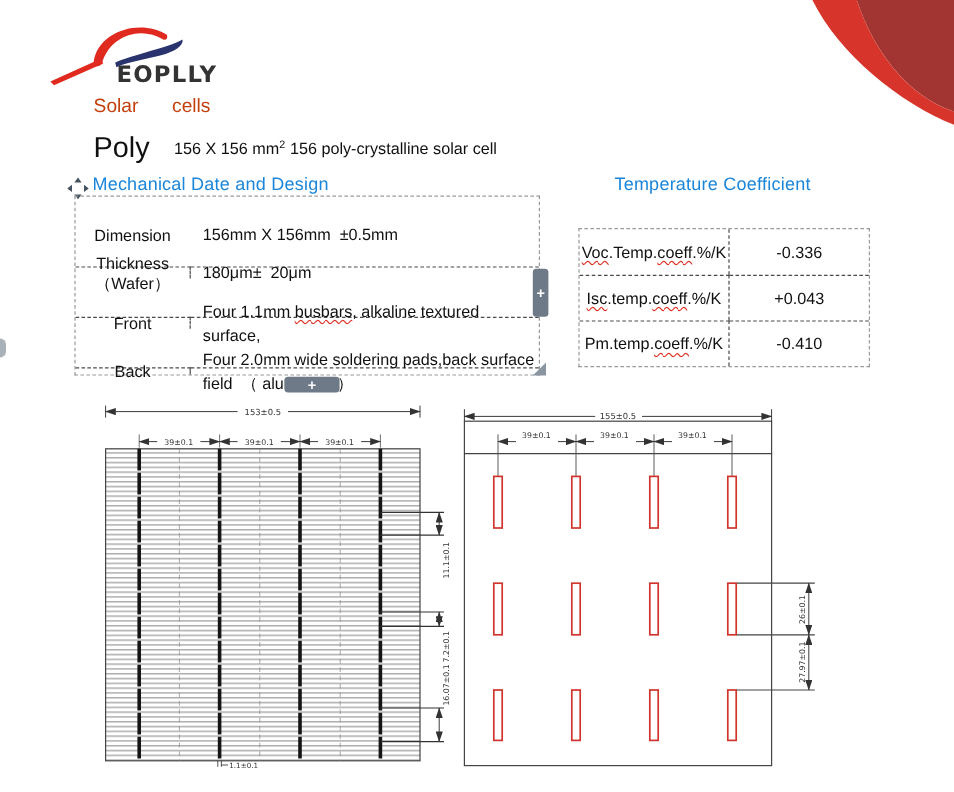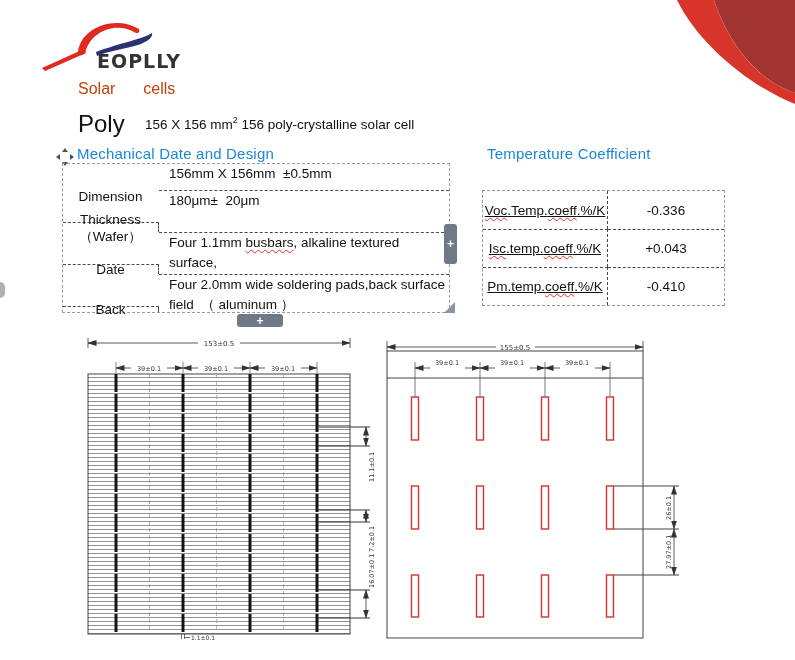--- a/index.html
+++ b/index.html
@@ -15,28 +15,28 @@
   .desc sup{font-size:9px;}
   
   .sq{text-decoration-line:underline;text-decoration-style:wavy;
       text-decoration-color:#e03225;text-decoration-thickness:1px;text-underline-offset:2px;}
   
   .mech{left:62px;top:163px;width:386px;display:grid;
         grid-template-columns:96px 1fr;grid-template-rows:26px 42px 42px 38px;
         border:1px dashed #9a9a9a;font-size:13.5px;}
   .mech .lab{border-right:1px dashed #4a4a4a;display:flex;flex-direction:column;
              align-items:center;justify-content:center;text-align:left;line-height:17px;margin-top:32px;}
-  .mech .val{padding-left:10px;display:flex;flex-direction:column;justify-content:flex-start;
-             line-height:20px;white-space:pre-wrap;}
+  .mech .val{padding-left:10px;display:flex;flex-direction:column;justify-content:center;
+             line-height:20px;white-space:pre-wrap;margin-top:32px;}
   .mech .bt{border-top:1px dashed #4a4a4a;}
   
   .temp{left:482px;top:190px;width:241px;display:grid;
         grid-template-columns:125px 1fr;grid-template-rows:38px 38px 38px;
         border:1px dashed #9a9a9a;font-size:13.5px;}
-  .temp .lab{border-right:1px dashed #4a4a4a;display:flex;align-items:center;justify-content:center;text-decoration:underline;}
+  .temp .lab{border-right:1px dashed #4a4a4a;display:flex;align-items:center;justify-content:center;}
   .temp .val{display:flex;align-items:center;justify-content:center;}
   .temp .bt{border-top:1px dashed #4a4a4a;}
   
   .handle{background:#6e7a87;color:#fff;display:flex;align-items:center;justify-content:center;
           font-weight:bold;font-size:12px;border-radius:3px;line-height:1;}
   .tri{width:0;height:0;border-left:11px solid transparent;border-bottom:11px solid #8a95a1;}
   .edgehandle{width:5px;height:16px;background:#9aa3ad;border-radius:0 10px 10px 0;opacity:.85;}
   
   svg text{font-family:"DejaVu Sans",sans-serif;fill:#333;}
 </style>
@@ -84,21 +84,21 @@
       <div><span>156mm X 156mm  ±0.5mm</span></div>
     </div>
     <div class="lab bt">
       <div>Thickness</div>
       <div>（Wafer）</div>
     </div>
     <div class="val bt">
       <div><span>180μm±  20μm</span></div>
     </div>
     <div class="lab bt">
-      <div>Date</div>
+      <div>Front</div>
     </div>
     <div class="val bt">
       <div><span>Four 1.1mm </span><span class="sq">busbars</span><span>, alkaline textured surface,</span></div>
     </div>
     <div class="lab bt">
       <div>Back</div>
     </div>
     <div class="val bt">
       <div><span>Four 2.0mm wide soldering pads,back surface</span></div>
       <div><span>field  （ aluminum ）</span></div>
@@ -107,21 +107,21 @@
 
   <div class="abs handle" style="left:444px;top:224px;width:13px;height:40px">
     <span>+</span>
   </div>
   <div class="abs handle" style="left:237px;top:314px;width:46px;height:13px">
     <span>+</span>
   </div>
   <div class="abs tri" style="left:444px;top:302px"></div>
   <div class="abs edgehandle" style="left:0;top:282px"></div>
 
-  <div class="abs h-blue" style="left:487px;top:145px">Temperature Coefficient</div>
+  <div class="abs h-blue" style="left:512px;top:145px">Temperature Coefficient</div>
 
   <div class="abs temp">
     <div class="lab">
       <span><span class="sq">Voc</span><span>.Temp.</span><span class="sq">coeff</span><span>.%/K</span></span>
     </div>
     <div class="val">-0.336</div>
     <div class="lab bt">
       <span><span class="sq">Isc</span><span>.temp.</span><span class="sq">coeff</span><span>.%/K</span></span>
     </div>
     <div class="val bt">+0.043</div>

